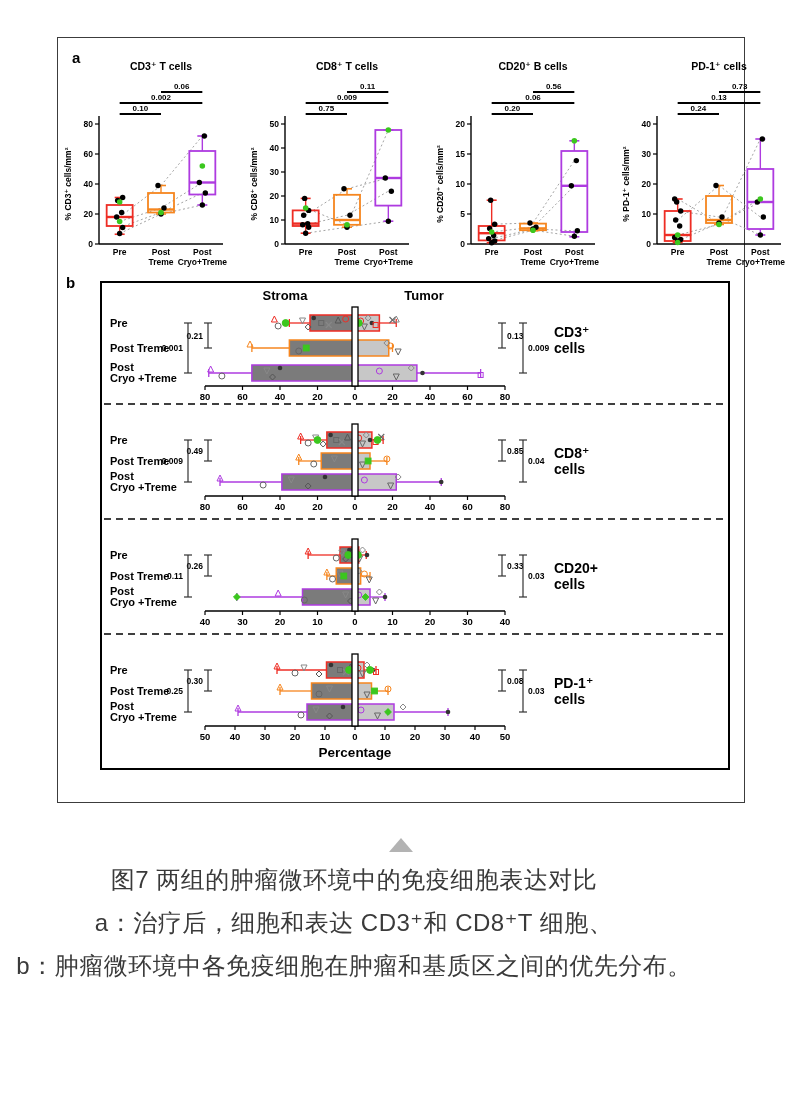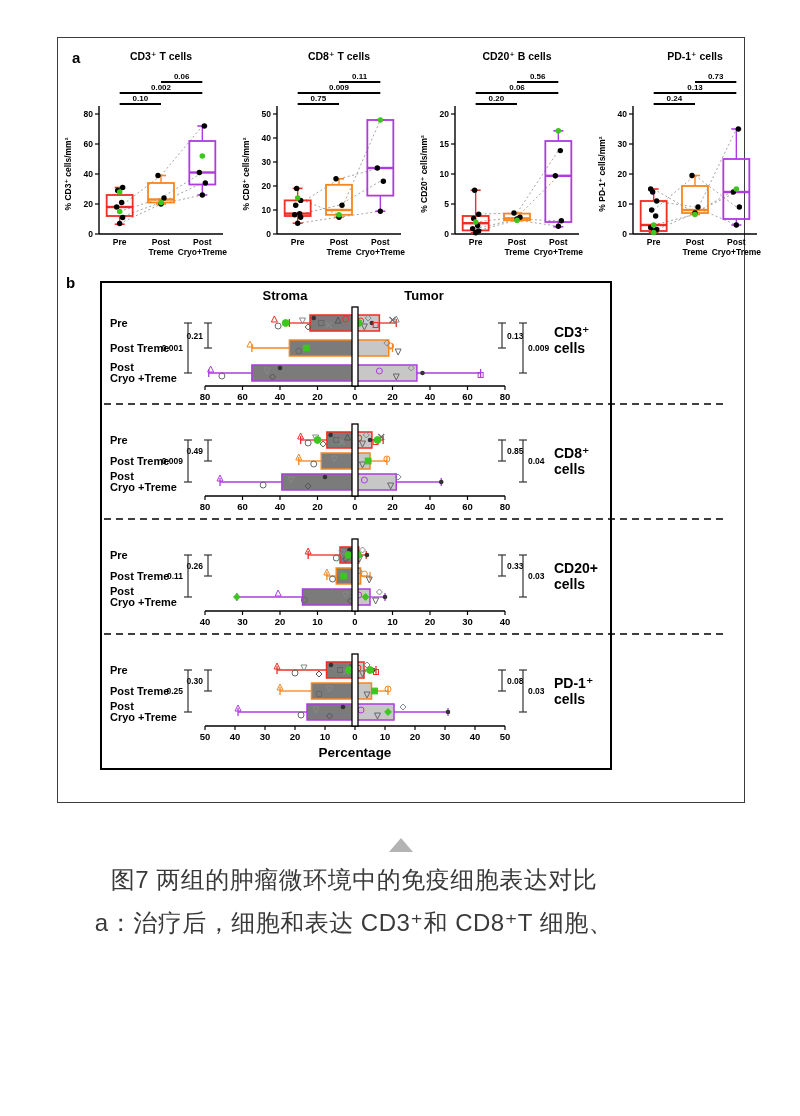--- a/index.html
+++ b/index.html
@@ -3,22 +3,22 @@
 <meta charset="utf-8">
 <style>
   html,body{margin:0;padding:0;background:#fff;}
   .page{position:relative;width:800px;height:1116px;background:#fff;overflow:hidden;
         font-family:"Liberation Sans","DejaVu Sans",sans-serif;}
   .figure{position:absolute;left:57px;top:37px;width:686px;height:764px;
           border:1px solid #3c3c3c;background:#fff;}
   .plabel{position:absolute;font-weight:bold;font-size:15px;color:#000;}
   #labA{left:14px;top:11px;}
   #labB{left:8px;top:236px;}
-  .boxrow{position:absolute;left:3px;top:8px;display:flex;gap:10px;}
-  .panelb-box{position:absolute;left:42px;top:243px;width:512px;height:489px;
+  .boxrow{position:absolute;left:3px;top:18px;display:flex;gap:18px;}
+  .panelb-box{position:absolute;left:42px;top:243px;width:630px;height:489px;
               border:2px solid #000;box-sizing:border-box;}
   svg{overflow:visible;display:block;}
   .collapse-arrow{position:absolute;left:389px;top:838px;width:0;height:0;
       border-left:12px solid transparent;border-right:12px solid transparent;
       border-bottom:14px solid #b3b3b3;}
   .caption{position:absolute;left:0;top:858px;width:708px;text-align:center;
       color:#3a3a3a;font-size:24px;line-height:43px;letter-spacing:0.5px;}
   text{font-family:"Liberation Sans","DejaVu Sans",sans-serif;}
 </style>
 </head>
@@ -699,14 +699,15 @@
           <text x="253" y="474" font-size="13.5" font-weight="bold" text-anchor="middle" fill="#000">Percentage</text>
         </svg>
     </div>
   </div>
 
   <div class="collapse-arrow"></div>
 
   <div class="caption">
     <div>图7 两组的肿瘤微环境中的免疫细胞表达对比</div>
     <div>a：治疗后，细胞和表达 CD3⁺和 CD8⁺T 细胞、</div>
+    <div>b：肿瘤微环境中各免疫细胞在肿瘤和基质区之间的优先分布。</div>
   </div>
 </div>
 
 </body></html>

